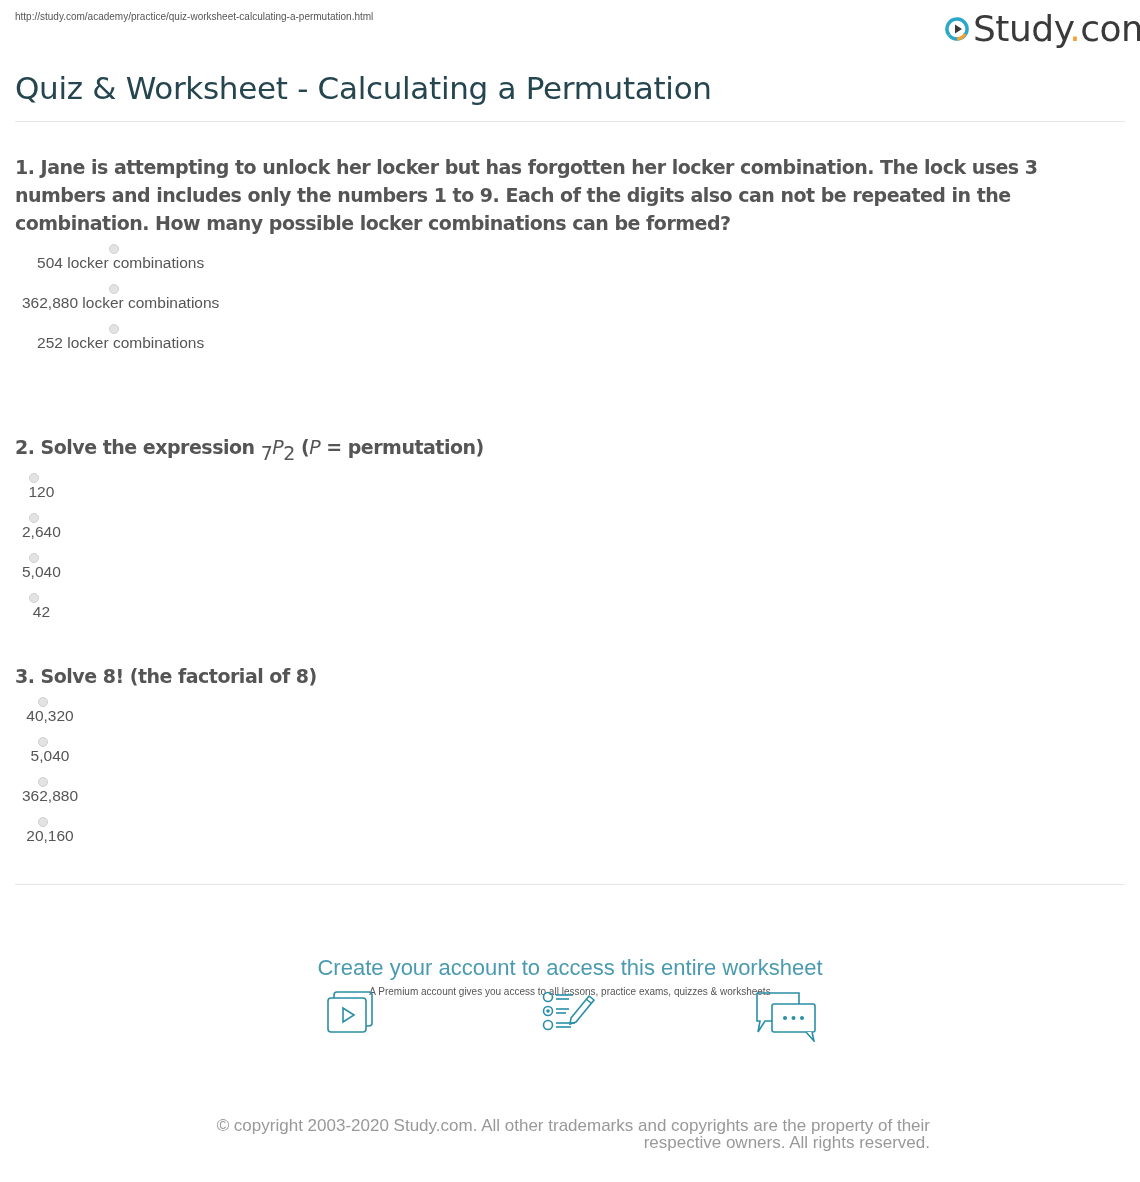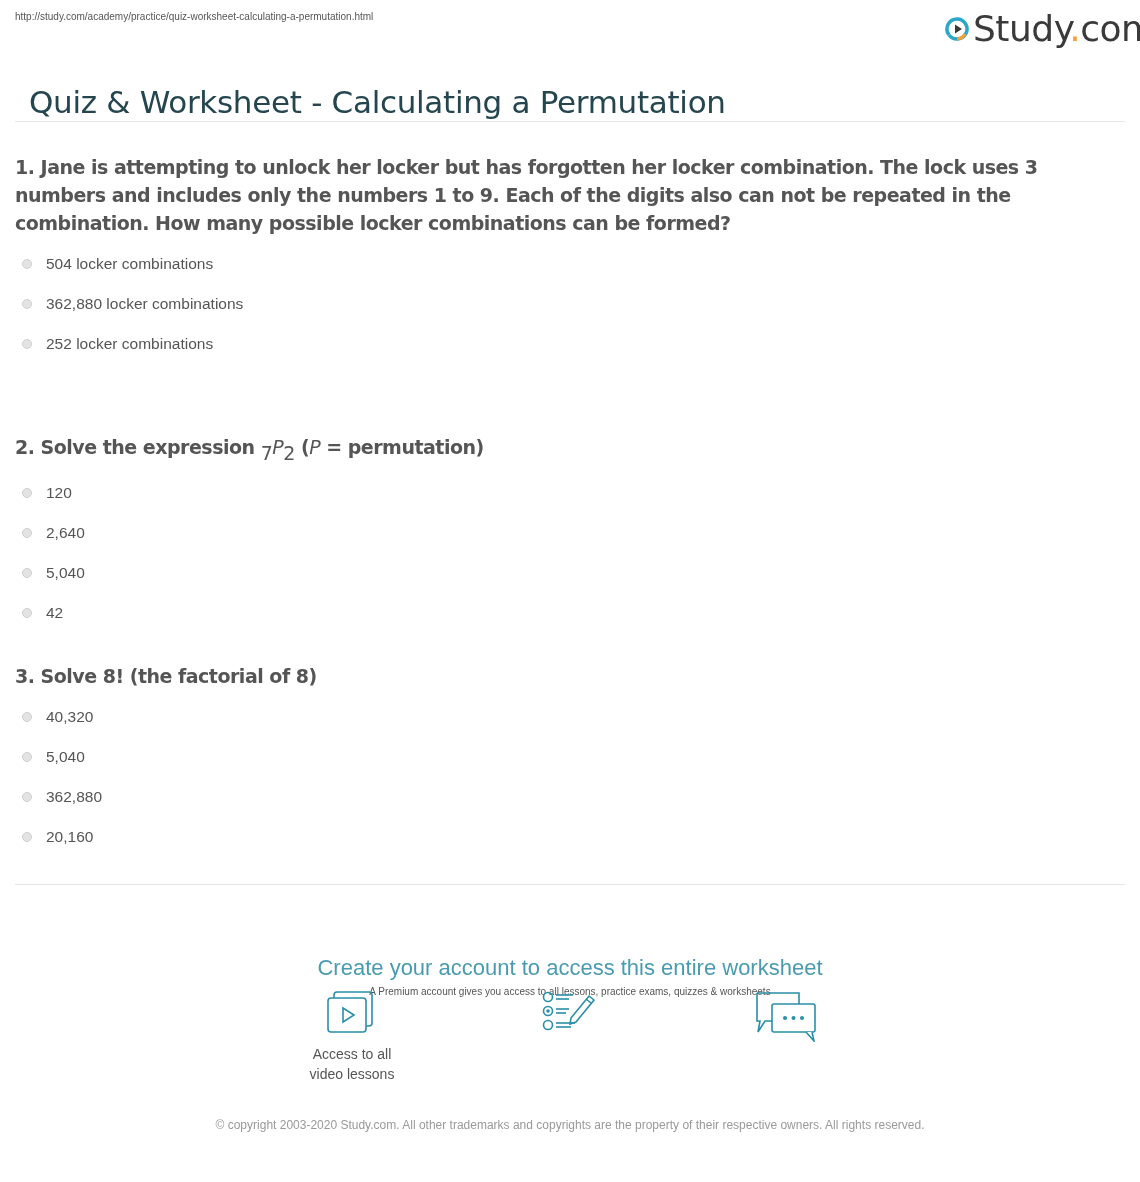--- a/index.html
+++ b/index.html
@@ -2,35 +2,35 @@
 <html><head>
 <meta charset="utf-8">
 <style>
   html, body { margin: 0; padding: 0; background: #ffffff; }
   body { width: 1140px; height: 1182px; position: relative; overflow: hidden; font-family: "Liberation Sans", "DejaVu Sans", sans-serif; color: #555; }
   .url { position: absolute; left: 15px; top: 11px; font-size: 10px; color: #555; }
   .logo { position: absolute; left: 945px; top: 8px; display: flex; align-items: center; }
   .logo-icon { width: 24px; height: 24px; margin-right: 4px; }
   .logo-text { font-size: 36px; color: #3a3a3a; font-family: "DejaVu Sans", sans-serif; letter-spacing: -0.5px; }
   .logo-dot { color: #f2a136; }
-  .title { position: absolute; left: 15px; top: 70px; font-size: 31px; color: #25454f; font-family: "DejaVu Sans", sans-serif; margin: 14px; font-weight: normal; letter-spacing: -0.3px; }
+  .title { position: absolute; left: 15px; top: 70px; font-size: 31px; color: #25454f; font-family: "DejaVu Sans", sans-serif; margin: 0; font-weight: normal; letter-spacing: -0.3px; }
   .hr { position: absolute; left: 15px; right: 15px; height: 1px; background: #e6e6e6; }
   .q { position: absolute; left: 15px; width: 1112px; font-size: 19px; line-height: 28px; font-weight: bold; color: #555; font-family: "DejaVu Sans", sans-serif; letter-spacing: -0.5px; }
   .q sub { font-size: 19px; vertical-align: -6px; font-weight: normal; }
   .q i { font-weight: normal; }
   .opts { position: absolute; left: 22px; }
-  .opt { display: flex; align-items: center; height: 40px; font-size: 15.5px; color: #555; }
+  .opt { display: flex; align-items: center; height: 40px; font-size: 15.5px; color: #555; flex-direction: column; }
   .radio { width: 10px; height: 10px; border-radius: 50%; background: #e3e3e3; border: 1px solid #cfcfcf; margin-right: 14px; box-sizing: border-box; }
   .cta { position: absolute; left: 0; width: 1140px; text-align: center; margin-top: 48px; }
   .cta-title { top: 907px; font-size: 22px; color: #4a9bb0; }
   .cta-sub { top: 938px; font-size: 10px; color: #555; }
   .feature { position: absolute; top: 990px; width: 200px; text-align: center; }
   .feature svg { display: block; margin: 0 auto; }
   .feature-label { margin-top: 10px; font-size: 14px; line-height: 20px; color: #555; }
-  .copy { position: absolute; left: 210px; width: 720px; top: 1117px; text-align: center; font-size: 12px; line-height: 17px; color: #999; }
+  .copy { position: absolute; left: 210px; width: 720px; top: 1117px; text-align: right; font-size: 17px; line-height: 17px; color: #999; }
 </style>
 </head>
 <body>
 
 <div class="url">http://study.com/academy/practice/quiz-worksheet-calculating-a-permutation.html</div>
 
 <div class="logo">
   <svg class="logo-icon" viewBox="0 0 24 24">
     <path d="M12 2 A10 10 0 0 0 4 18" stroke="#2aa7c9" stroke-width="3.5" fill="none"></path>
     <path d="M4 18 A10 10 0 1 0 12 2" stroke="#2aa7c9" stroke-width="3.5" fill="none"></path>
@@ -109,24 +109,20 @@
 
 <div class="cta cta-title">Create your account to access this entire worksheet</div>
 <div class="cta cta-sub">A Premium account gives you access to all lessons, practice exams, quizzes &amp; worksheets</div>
 
 <div class="feature" style="left:252px">
   <svg width="52" height="44" viewBox="0 0 52 44">
     <rect x="8" y="2" width="38" height="34" rx="3" fill="none" stroke="#2a8fa6" stroke-width="1.6"></rect>
     <rect x="2" y="8" width="38" height="34" rx="3" fill="#fff" stroke="#2a8fa6" stroke-width="1.6"></rect>
     <polygon points="17,18 17,32 28,25" fill="none" stroke="#2a8fa6" stroke-width="1.6"></polygon>
   </svg>
-  <div class="feature-label">
-      <div>Access to all</div>
-      <div>video lessons</div>
-    </div>
 </div>
 
 <div class="feature" style="left:469px">
   <svg width="56" height="44" viewBox="0 0 56 44">
     <circle cx="7" cy="7" r="4.5" fill="none" stroke="#2a8fa6" stroke-width="1.6"></circle>
     <circle cx="7" cy="21" r="4.5" fill="none" stroke="#2a8fa6" stroke-width="1.6"></circle>
     <circle cx="7" cy="21" r="1.8" fill="#2a8fa6"></circle>
     <circle cx="7" cy="35" r="4.5" fill="none" stroke="#2a8fa6" stroke-width="1.6"></circle>
     <line x1="15" y1="5" x2="32" y2="5" stroke="#2a8fa6" stroke-width="1.6"></line>
     <line x1="15" y1="9" x2="28" y2="9" stroke="#2a8fa6" stroke-width="1.6"></line>

